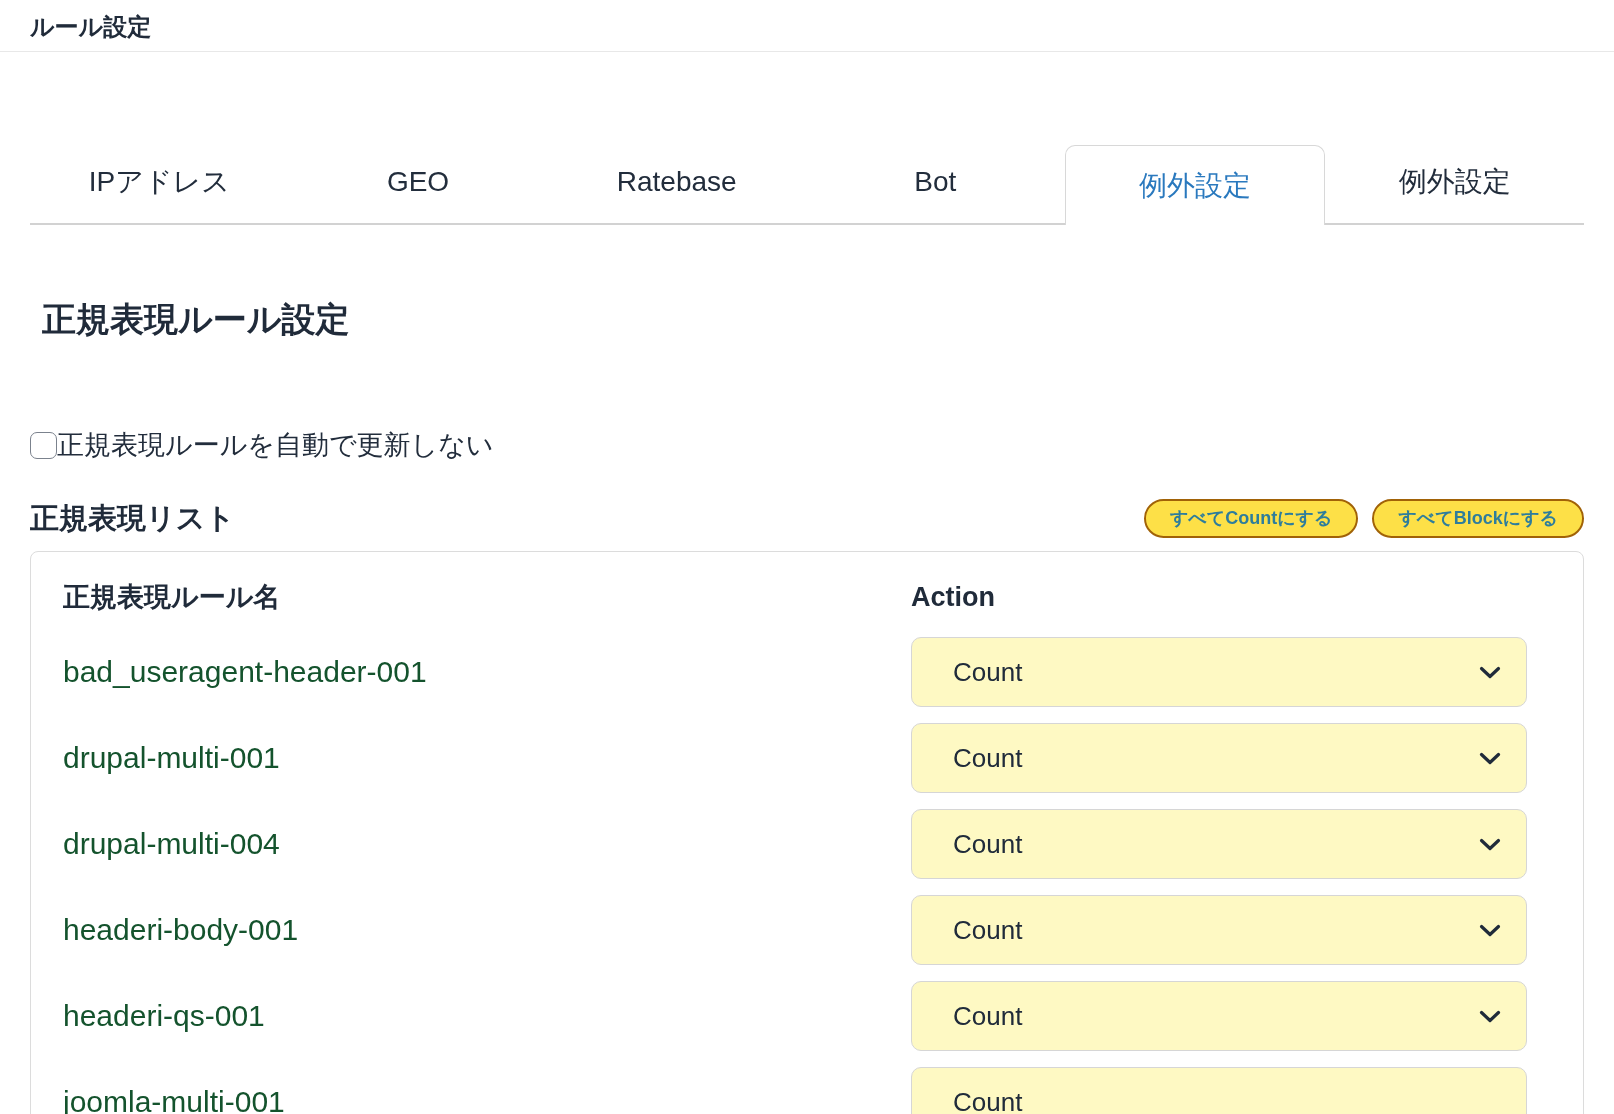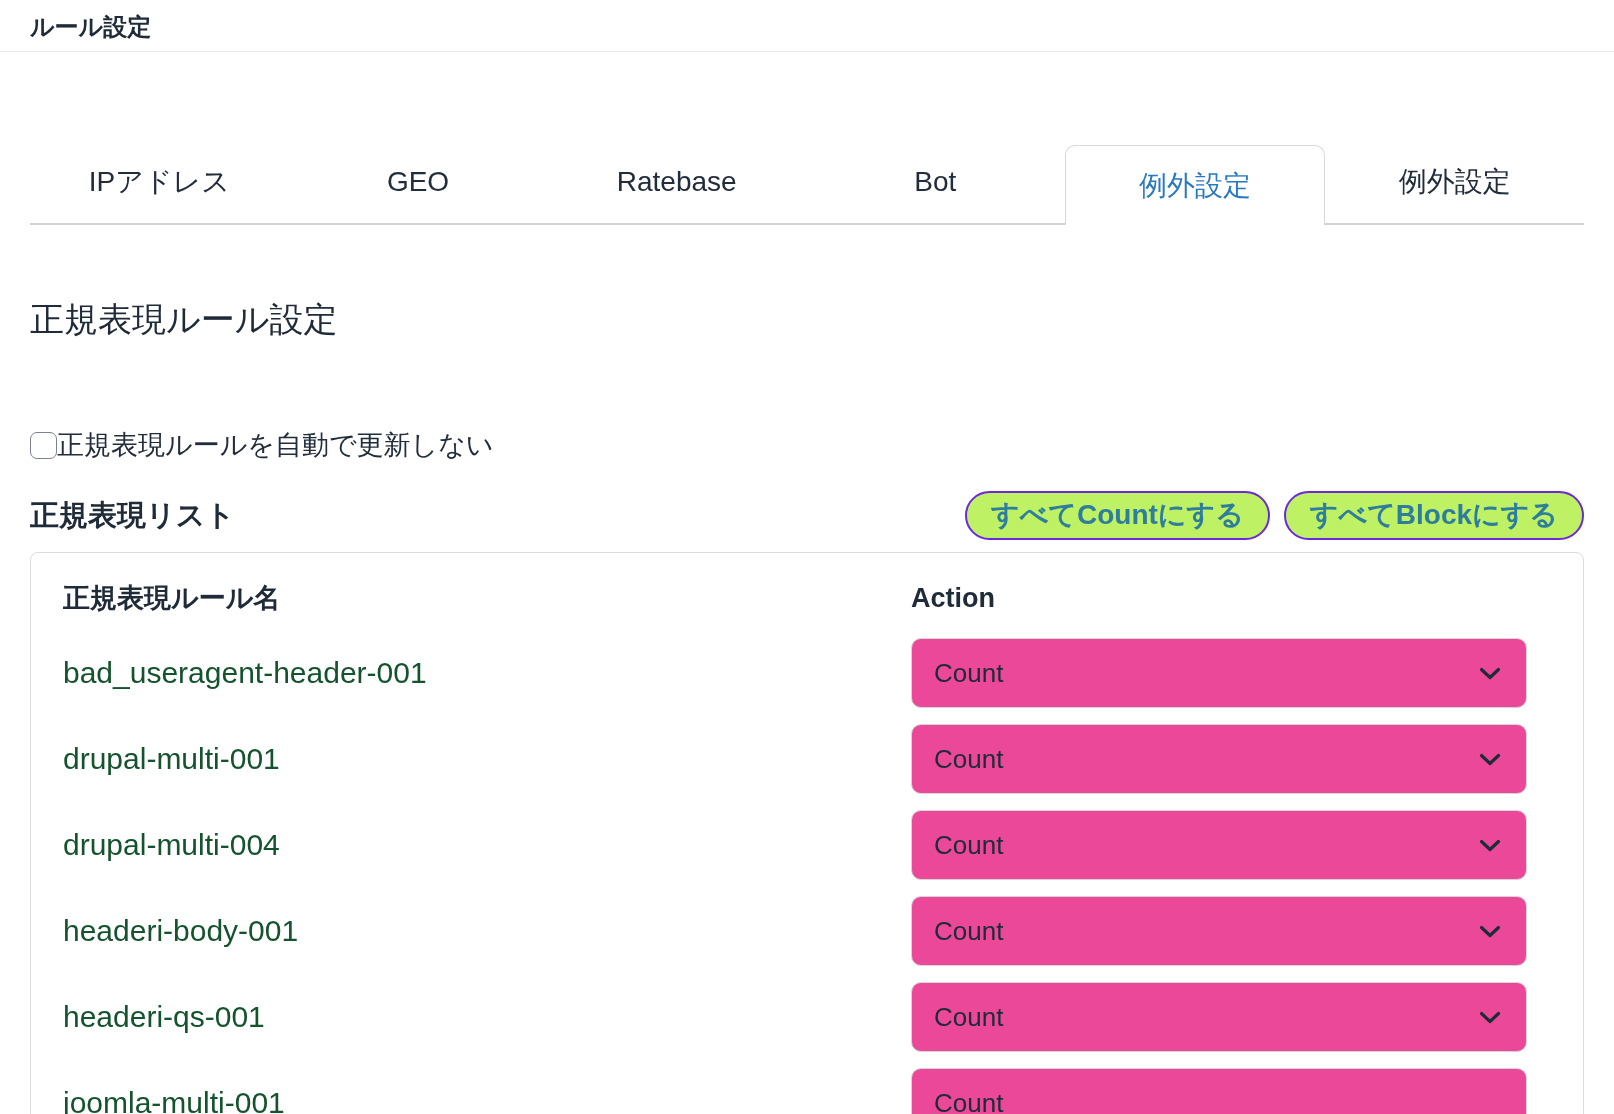--- a/index.html
+++ b/index.html
@@ -53,23 +53,24 @@
     border-radius: 10px 10px 0 0;
     margin-top: 5px;
     margin-bottom: -2px;
     color: #2a79be;
   }
 
   
   .section-heading {
     margin-top: 74px;
     font-size: 34px;
-    font-weight: 400;
+    font-weight: 700;
     line-height: 40px;
     color: #202b3a;
+    margin-left: 12px;
   }
 
   .checkbox-row {
     margin-top: 88px;
     display: flex;
     align-items: center;
   }
   .checkbox-box {
     width: 27px;
     height: 27px;
@@ -80,37 +81,37 @@
     flex: 0 0 auto;
   }
   .checkbox-label {
     margin-left: 0;
     font-size: 27px;
     color: #222d3c;
   }
 
   
   .list-row {
-    margin-top: 28px;
-    display: flex;
-    align-items: center;
+    margin-top: 36px;
+    display: flex;
+    align-items: flex-start;
     justify-content: space-between;
   }
   .list-title {
     font-size: 29px;
     font-weight: 700;
     color: #202b3a;
   }
   .pill-group { display: flex; gap: 14px; }
   .pill-button {
-    background: #bef264;
-    border: 2px solid #6d28d9;
+    background: #fde047;
+    border: 2px solid #a16207;
     color: #2e7d9c;
     font-family: inherit;
-    font-size: 28px;
+    font-size: 18px;
     font-weight: 700;
     line-height: 1;
     padding: 8px 24px 9px 24px;
     border-radius: 999px;
     cursor: pointer;
     white-space: nowrap;
   }
 
   
   .rules-panel {
@@ -139,25 +140,25 @@
     margin-bottom: 16px;
   }
   .rule-name {
     font-size: 30px;
     color: #14532d;
   }
   .action-select {
     height: 70px;
     border: 1px solid #d6d6d6;
     border-radius: 10px;
-    background: #ec4899;
+    background: #fef9c3;
     display: flex;
     align-items: center;
     justify-content: space-between;
-    padding: 0 25px 0 22px;
+    padding: 0 25px 0 41px;
     cursor: pointer;
   }
   .action-select .value {
     font-size: 26px;
     color: #202b3a;
   }
   .chevron { display: flex; align-items: center; }
 </style>
 </head>
 <body>

